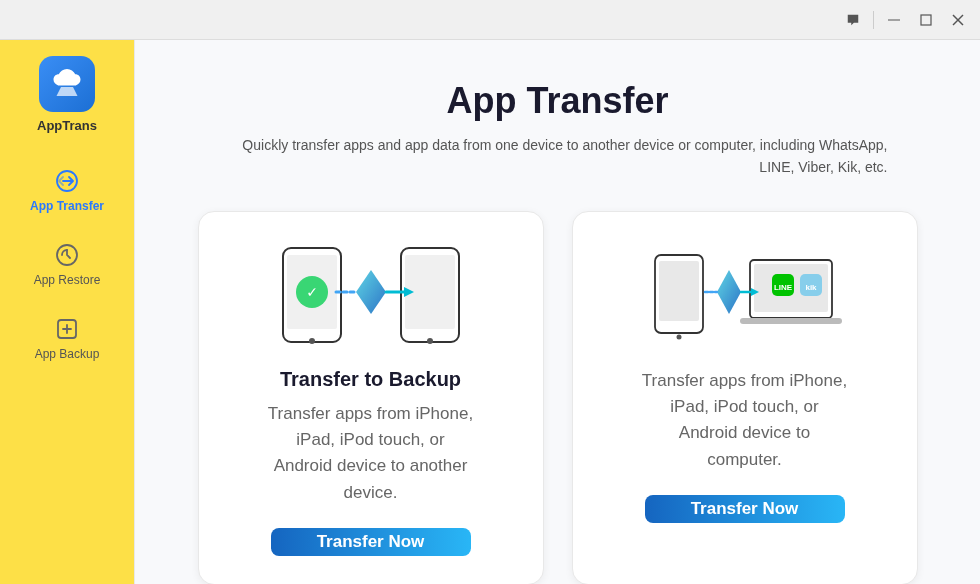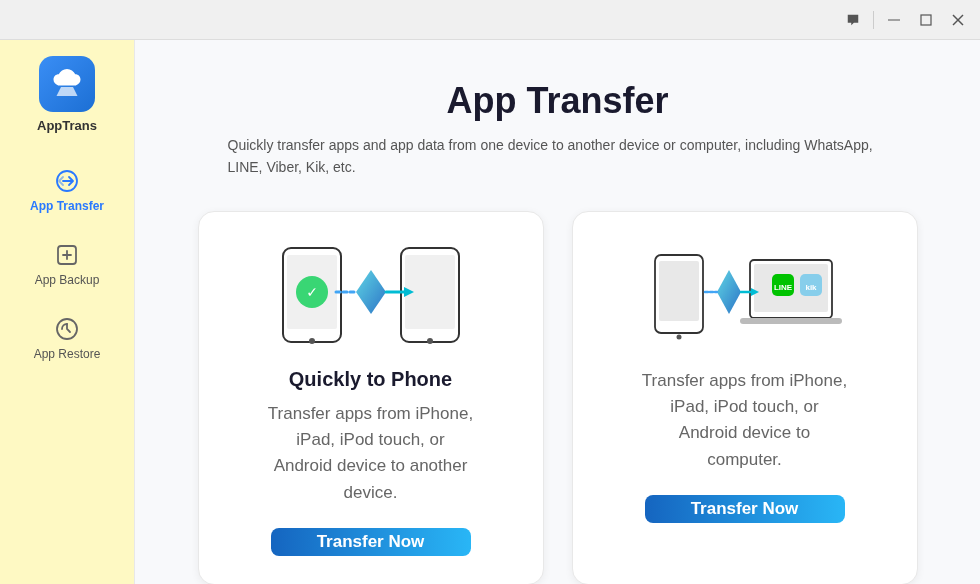--- a/index.html
+++ b/index.html
@@ -52,21 +52,21 @@
     
     .app-body {
       display: flex;
       flex: 1;
       overflow: hidden;
     }
 
     
     .sidebar {
       width: 135px;
-      background: #fef9c3;
+      background: #fde047;
       border-right: 1px solid #e8e8e8;
       display: flex;
       flex-direction: column;
       align-items: center;
       padding-top: 16px;
       flex-shrink: 0;
     }
 
     .app-logo {
       width: 56px;
@@ -133,21 +133,21 @@
     .page-title {
       font-size: 36px;
       font-weight: 700;
       color: #1a1a2e;
       margin-bottom: 12px;
     }
 
     .page-description {
       font-size: 14px;
       color: #555;
-      text-align: left;
+      text-align: right;
       max-width: 660px;
       line-height: 1.6;
       margin-bottom: 32px;
     }
 
     .cards-row {
       display: flex;
       gap: 28px;
       width: 100%;
       max-width: 720px;
@@ -253,36 +253,36 @@
           <path d="M8 12h8M14 8l4 4-4 4" stroke-linecap="round" stroke-linejoin="round"></path>
           <path d="M8 8l-4 4 4 4" stroke-linecap="round" stroke-linejoin="round" opacity="0.5"></path>
         </svg>
       </div>
       <div class="nav-label">App Transfer</div>
     </div>
 
     <div class="nav-item">
       <div class="nav-icon">
         <svg width="24" height="24" viewBox="0 0 24 24" fill="none" stroke="#666" stroke-width="1.8">
-          <rect x="3" y="3" width="18" height="18" rx="3"></rect>
-          <path d="M8 12h8M12 8v8" stroke-linecap="round"></path>
-        </svg>
-      </div>
-      <div class="nav-label">App Backup</div>
+          <circle cx="12" cy="12" r="10"></circle>
+          <path d="M12 7v5l3 3" stroke-linecap="round"></path>
+          <path d="M7 12a5 5 0 0 1 5-5" stroke-linecap="round"></path>
+        </svg>
+      </div>
+      <div class="nav-label">App Restore</div>
     </div>
 
     <div class="nav-item">
       <div class="nav-icon">
         <svg width="24" height="24" viewBox="0 0 24 24" fill="none" stroke="#666" stroke-width="1.8">
-          <circle cx="12" cy="12" r="10"></circle>
-          <path d="M12 7v5l3 3" stroke-linecap="round"></path>
-          <path d="M7 12a5 5 0 0 1 5-5" stroke-linecap="round"></path>
-        </svg>
-      </div>
-      <div class="nav-label">App Restore</div>
+          <rect x="3" y="3" width="18" height="18" rx="3"></rect>
+          <path d="M8 12h8M12 8v8" stroke-linecap="round"></path>
+        </svg>
+      </div>
+      <div class="nav-label">App Backup</div>
     </div>
 
   </div>
 
   <div class="main-content">
     <h1 class="page-title">App Transfer</h1>
     <p class="page-description">Quickly transfer apps and app data from one device to another device or computer, including WhatsApp, LINE, Viber, Kik, etc.</p>
 
     <div class="cards-row">
 
@@ -308,21 +308,21 @@
 
             <path d="M65 52 L85 52" stroke="#42a5f5" stroke-width="3" stroke-linecap="round" stroke-dasharray="4,3"></path>
             <defs>
               <linearGradient id="diamondGrad" x1="0" y1="0" x2="1" y2="1">
                 <stop offset="0%" stop-color="#4dd0e1"></stop>
                 <stop offset="100%" stop-color="#1565c0"></stop>
               </linearGradient>
             </defs>
           </svg>
         </div>
-        <div class="card-title">Quickly to Phone</div>
+        <div class="card-title">Transfer to Backup</div>
         <div class="card-desc">Transfer apps from iPhone, iPad, iPod touch, or Android device to another device.</div>
         <button class="transfer-btn">Transfer Now</button>
       </div>
 
       <div class="card">
         <div class="card-illustration">
           <svg width="200" height="110" viewBox="0 0 200 110">
 
             <rect x="10" y="15" width="48" height="78" rx="6" fill="none" stroke="#333" stroke-width="1.8"></rect>
             <rect x="14" y="21" width="40" height="60" rx="2" fill="#e8e8e8"></rect>

